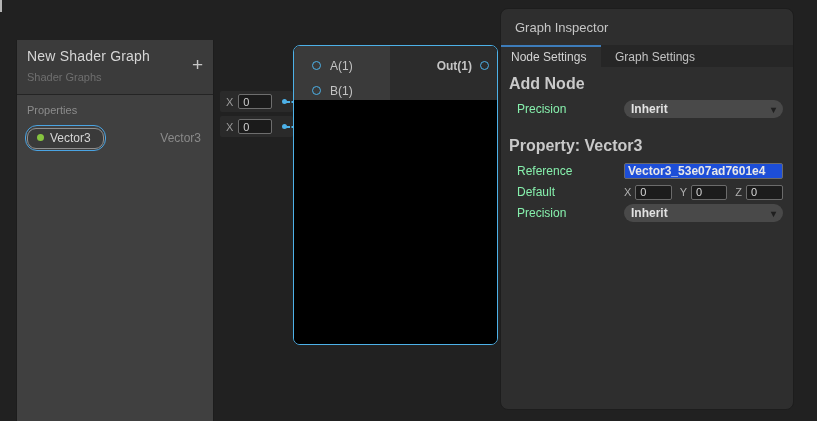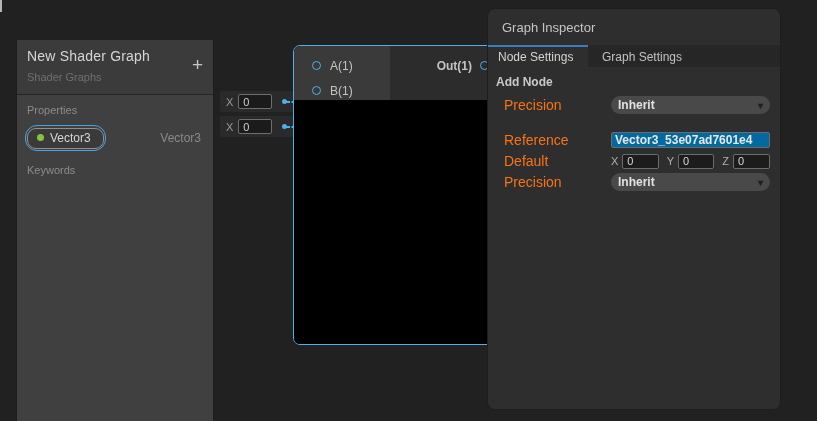--- a/index.html
+++ b/index.html
@@ -76,47 +76,47 @@
   .port {
     width:9px; height:9px; border:1.5px solid #4db1e8; border-radius:50%;
     background:transparent; cursor:crosshair; flex:none;
   }
   .port-label { font-size:12px; color:#c4c4c4; margin-left:9px; }
   .port-row.out .port-label { margin-left:0; margin-right:8px; }
   .preview { flex:1; background:#000; }
 
   
   .inspector {
-    position:absolute; left:487px; top:8px; width:294px; height:402px;
+    position:absolute; left:500px; top:8px; width:294px; height:402px;
     background:#2e2e2e; border:1px solid #1d1d1d; border-radius:8px; overflow:hidden;
   }
   .insp-header { height:36px; display:flex; align-items:center; padding-left:14px; font-size:13px; color:#c6c6c6; }
   .tabbar { height:22px; background:#262626; display:flex; }
   .tab { display:flex; align-items:center; font-size:12px; border-top:2px solid transparent; cursor:pointer; }
   .tab.active { width:100px; background:#2e2e2e; border-top-color:#3d7cba; color:#d4d4d4; padding-left:10px; }
   .tab.inactive { padding-left:14px; color:#c2c2c2; }
   .insp-body { padding:6px 10px 0 8px; }
-  .sec-heading { font-size:12px; font-weight:bold; color:#c9c9c9; margin:2px 0 7px 0; }
+  .sec-heading { font-size:16px; font-weight:bold; color:#c9c9c9; margin:2px 0 7px 0; }
   .row { display:flex; align-items:center; height:18px; margin-bottom:3px; }
-  .lbl { width:115px; padding-left:8px; font-size:14px; color:#f97316; flex:none; }
+  .lbl { width:115px; padding-left:8px; font-size:12px; color:#86efac; flex:none; }
   .ctrl { flex:1; display:flex; align-items:center; }
   .spacer { height:14px; }
   .dropdown {
     flex:1; height:18px; background:#494949; border-radius:9px; display:flex;
     align-items:center; justify-content:space-between; padding:0 7px;
     font-size:12px; font-weight:600; color:#e2e2e2; cursor:pointer;
   }
   .dd-arrow { font-size:10px; color:#1f1f1f; }
   .checkbox {
     width:14px; height:14px; background:#292929; border:1px solid #9a9a9a;
     border-radius:2px; display:flex; align-items:center; justify-content:center;
     color:#ececec; font-size:11px; line-height:11px; cursor:pointer;
   }
   .ref-input {
-    width:100%; height:16px; background:#0369a1; border:1px solid #6b6b6b;
+    width:100%; height:16px; background:#1d4ed8; border:1px solid #6b6b6b;
     border-radius:2px; color:#e8e8e8; font-size:12px; font-weight:700;
     padding:0 3px; font-family:"Liberation Sans", sans-serif; overflow:hidden;
   }
   .xyz { gap:8px; }
   .axis-group { display:flex; align-items:center; flex:1; }
   .axis { font-size:11px; color:#b0b0b0; margin-right:4px; }
   .axis-input {
     width:100%; min-width:0; height:15px; background:#1c1c1c; border:1px solid #6b6b6b;
     border-radius:2px; color:#d8d8d8; font-size:11px; padding:0 0 0 4px;
     font-family:"Liberation Sans", sans-serif;
@@ -137,21 +137,20 @@
     <div class="bb-section-label">Properties</div>
     <div class="bb-prop-row">
       <div class="pill-outer">
         <div class="pill">
           <span class="dot"></span>
           <span>Vector3</span>
         </div>
       </div>
       <span class="prop-type">Vector3</span>
     </div>
-    <div class="bb-section-label">Keywords</div>
     <div class="bb-scroll"></div>
   </section>
 
   <div class="xwidget w1">
     <span class="xw-label">X</span>
     <input class="xw-input" value="0" style="">
     <span class="xw-dot"></span>
   </div>
   <div class="xwidget w2">
     <span class="xw-label">X</span>
@@ -197,20 +196,21 @@
       <div class="row">
         <span class="lbl">Precision</span>
         <div class="dropdown">
           <span>Inherit</span>
           <span class="dd-arrow">▾</span>
         </div>
       </div>
 
       <div class="spacer"></div>
 
+      <div class="sec-heading">Property: Vector3</div>
       <div class="row">
         <span class="lbl">Reference</span>
         <div class="ctrl">
           <input class="ref-input" value="Vector3_53e07ad7601e4" style="">
         </div>
       </div>
       <div class="row">
         <span class="lbl">Default</span>
         <div class="ctrl xyz">
           <span class="axis-group">

